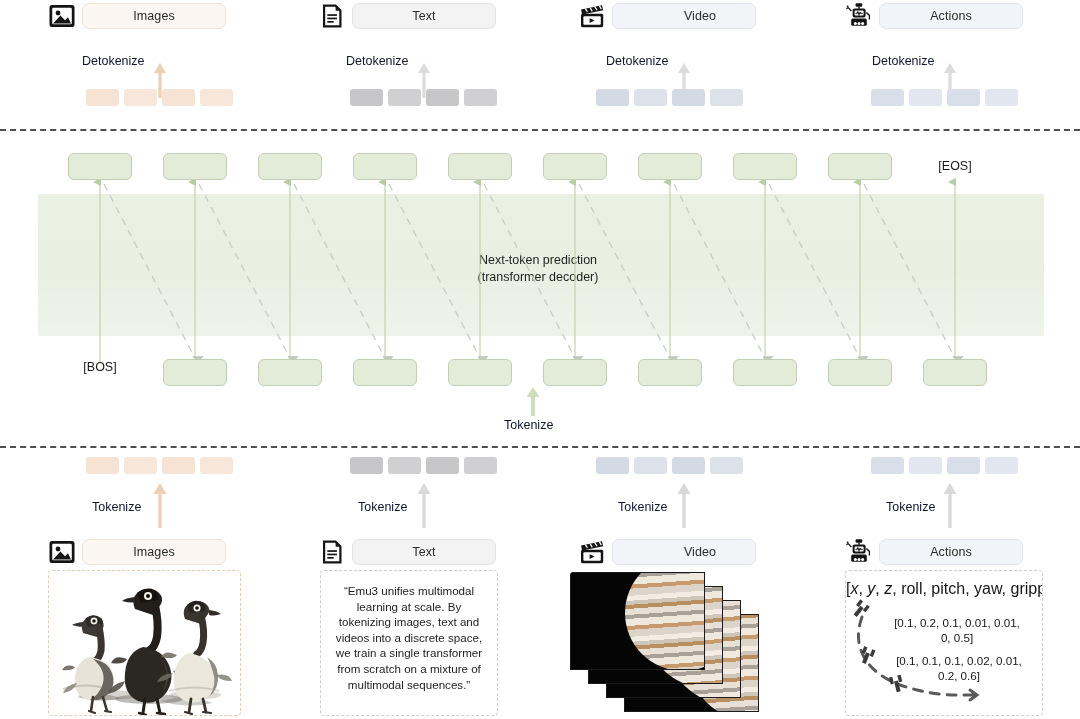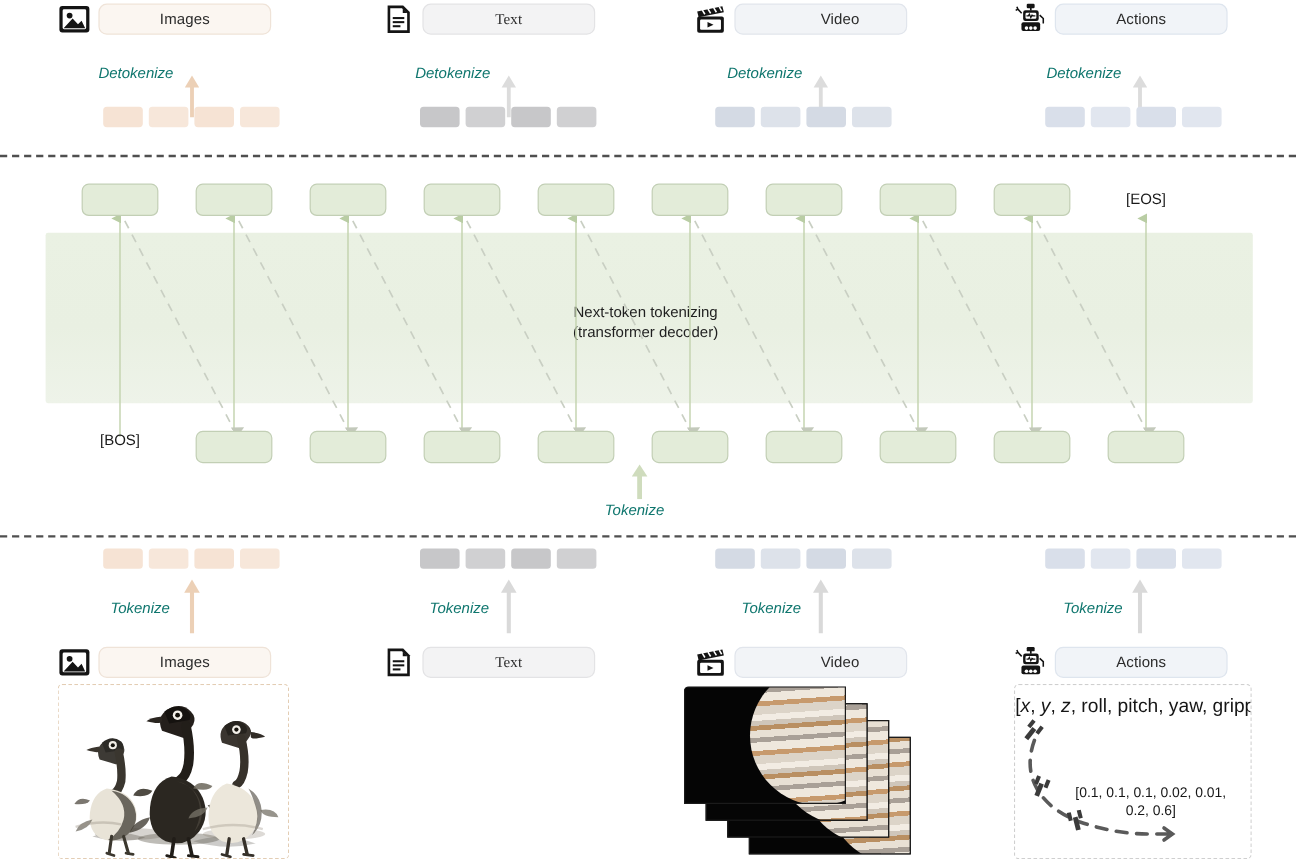--- a/index.html
+++ b/index.html
@@ -19,44 +19,43 @@
   .mod-icon { width: 28px; height: 28px; flex: 0 0 28px; display: block; }
   .mod-pill {
     height: 26px; border-radius: 7px;
     display: flex; align-items: center; justify-content: center;
     font-size: 12.5px; letter-spacing: .1px;
     border: 1px solid #e2e2e2;
     background: #f4f4f5;
     color: #2b2b2b;
   }
   .mod-pill.images { background: #fbf6f1; border-color: #efe3d8; }
-  .mod-pill.text   { background: #f3f3f4; border-color: #e3e3e5; font-family: Liberation Serif, serif; }
+  .mod-pill.text   { background: #f3f3f4; border-color: #e3e3e5; }
   .mod-pill.video  { background: #f2f4f7; border-color: #e1e5ec; padding-left: 32px; }
   .mod-pill.actions{ background: #f1f4f8; border-color: #dee5ee; }
 
   
   .chip-row { position: absolute; display: flex; gap: 5px; }
   .chip { width: 33px; height: 17px; border-radius: 3px; }
   .chip.img  { background: #f6e3d4; }
   .chip.img.a{ background: #f7e7da; }
   .chip.txt  { background: #c7c7c9; }
   .chip.txt.a{ background: #d0d0d2; }
   .chip.vid  { background: #d4dae4; }
   .chip.vid.a{ background: #dde2ea; }
   .chip.act  { background: #d9dfea; }
   .chip.act.a{ background: #e1e6ef; }
 
   
   .varrow { position: absolute; width: 16px; }
   .varrow svg { display: block; }
 
   .stage-label {
-    position: absolute; font-size: 12.5px; color: #0f766e;
+    position: absolute; font-size: 12.5px; color: #0f172a;
     white-space: nowrap;
-    font-style: italic;
   }
 
   
   .hsep {
     position: absolute; left: 0; width: 1080px; height: 0;
     border-top: 2.5px dashed #4f4f4f;
   }
 
   
   .tband {
@@ -251,21 +250,21 @@
     <span class="chip act a"></span>
     <span class="chip act"></span>
     <span class="chip act a"></span>
   </div>
 
   <div class="hsep" style="top:129px;"></div>
   <div class="hsep" style="top:446px;"></div>
 
   <div class="tband" style="left:38px; top:194px; width:1006px; height:142px;"></div>
   <div class="tband-label" style="left:438px; top:252px; width:200px;">
-    <div>Next-token tokenizing</div>
+    <div>Next-token prediction</div>
     <div>(transformer decoder)</div>
   </div>
 
   <svg class="xf-svg" width="1080" height="719">
     <defs>
       <marker id="upArrow" markerWidth="7" markerHeight="7" refX="3.5" refY="6" orient="auto">
         <path d="M3.5 0 L7 7 L0 7 Z" fill="#b9cda4"></path>
       </marker>
       <marker id="dnArrow" markerWidth="7" markerHeight="7" refX="3.5" refY="6" orient="auto">
         <path d="M3.5 0 L7 7 L0 7 Z" fill="#c3c9bb"></path>
@@ -432,20 +431,23 @@
         <path d="M5 2.5 H18 L23.5 8 V25.5 H5 Z" fill="#141414"></path>
         <path d="M7.2 4.8 H17 L21.3 9.1 V23.3 H7.2 Z" fill="#fff"></path>
         <rect x="9.3" y="12.2" width="9.6" height="1.7" fill="#141414"></rect>
         <rect x="9.3" y="15.6" width="9.6" height="1.7" fill="#141414"></rect>
         <rect x="9.3" y="19" width="6.4" height="1.7" fill="#141414"></rect>
         <path d="M17.6 4.9 L21.4 8.8 H17.6 Z" fill="#141414"></path>
       </svg>
     </span>
     <span class="mod-pill text" style="width:144px;">Text</span>
   </div>
+  <div class="panel" style="left:320px; top:570px; width:178px; height:146px;">
+    <div class="quote-text">“Emu3 unifies multimodal learning at scale. By tokenizing images, text and videos into a discrete space, we train a single transformer from scratch on a mixture of multimodal sequences.”</div>
+  </div>
 
   <div class="chip-row" style="left:596px; top:457px;">
     <span class="chip vid"></span>
     <span class="chip vid a"></span>
     <span class="chip vid"></span>
     <span class="chip vid a"></span>
   </div>
   <div class="stage-label" style="left:618px; top:500px;">Tokenize</div>
   <div class="varrow" style="left:676px; top:482px; height:46px;">
     <svg width="16" height="46" viewBox="0 0 16 46">
@@ -529,17 +531,19 @@
       </g>
       <g transform="translate(50,110) rotate(-14)">
         <rect x="-2" y="0" width="4" height="11" fill="#3b3b3b"></rect>
         <rect x="-6" y="-5" width="3.4" height="7" fill="#3b3b3b"></rect>
         <rect x="2.6" y="-5" width="3.4" height="7" fill="#3b3b3b"></rect>
       </g>
     </svg>
     <div class="act-header">
       [<i>x</i>, <i>y</i>, <i>z</i>, roll, pitch, yaw, gripper]
     </div>
+    <div class="act-vec" style="left:28px; top:44px; width:166px;">[0.1, 0.2, 0.1, 0.01, 0.01,
+0, 0.5]</div>
     <div class="act-vec" style="left:30px; top:82px; width:166px;">[0.1, 0.1, 0.1, 0.02, 0.01,
 0.2, 0.6]</div>
   </div>
 
 </div>
 
 </body></html>

